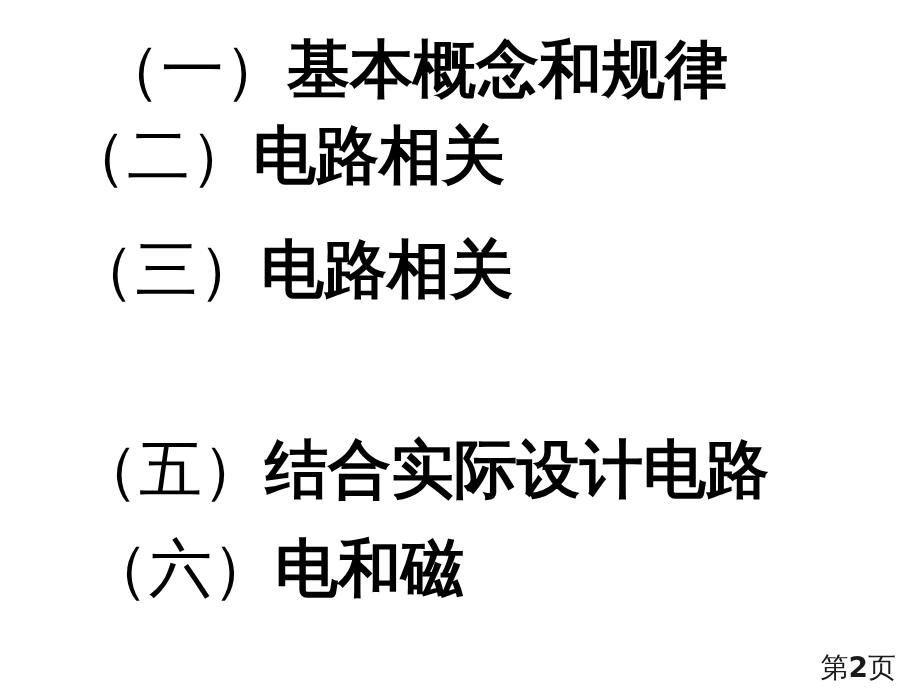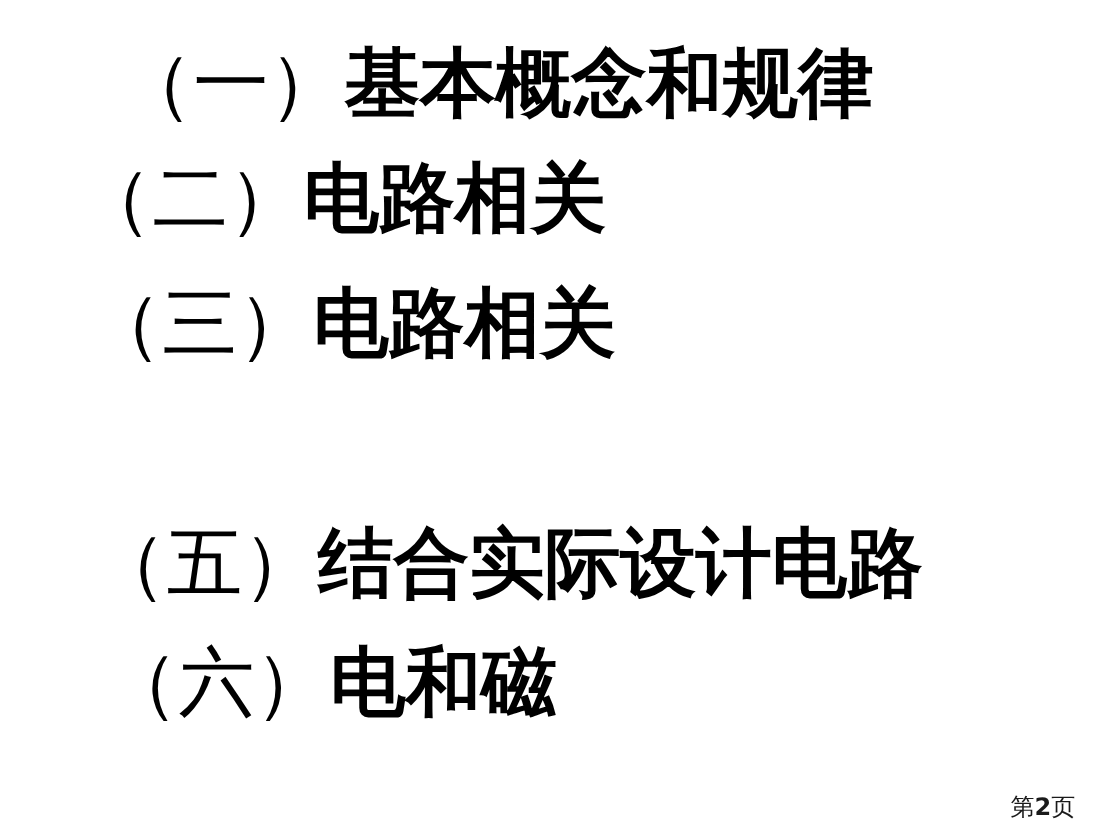--- a/index.html
+++ b/index.html
@@ -45,34 +45,34 @@
 
   .toc-line .num-group {
     font-weight: 400;
   }
 
   .toc-line .label-text {
     font-weight: 700;
   }
 
   .l1 { left: 62px;  top: 38px; margin-left: 36px;  }
-  .l2 { left: 64px;  top: 139px; font-family: Liberation Mono, monospace; }
+  .l2 { left: 64px;  top: 124px; }
   .l3 { left: 72px;  top: 238px; }
   .l4 { left: 76px;  top: 338px; }
   .l5 { left: 76px;  top: 438px; }
   .l6 { left: 86px;  top: 537px; }
 
   #page-footer {
     position: absolute;
     right: 24px;
     bottom: 8px;
     color: #1a1a1a;
     font-family: "DejaVu Sans", "Liberation Sans", sans-serif;
     font-weight: 400;
-    font-size: 20px;
+    font-size: 28px;
     line-height: 1;
     white-space: nowrap;
     text-align: right;
   }
 
   #page-footer .page-num {
     font-weight: 700;
   }
 </style>
 </head>

